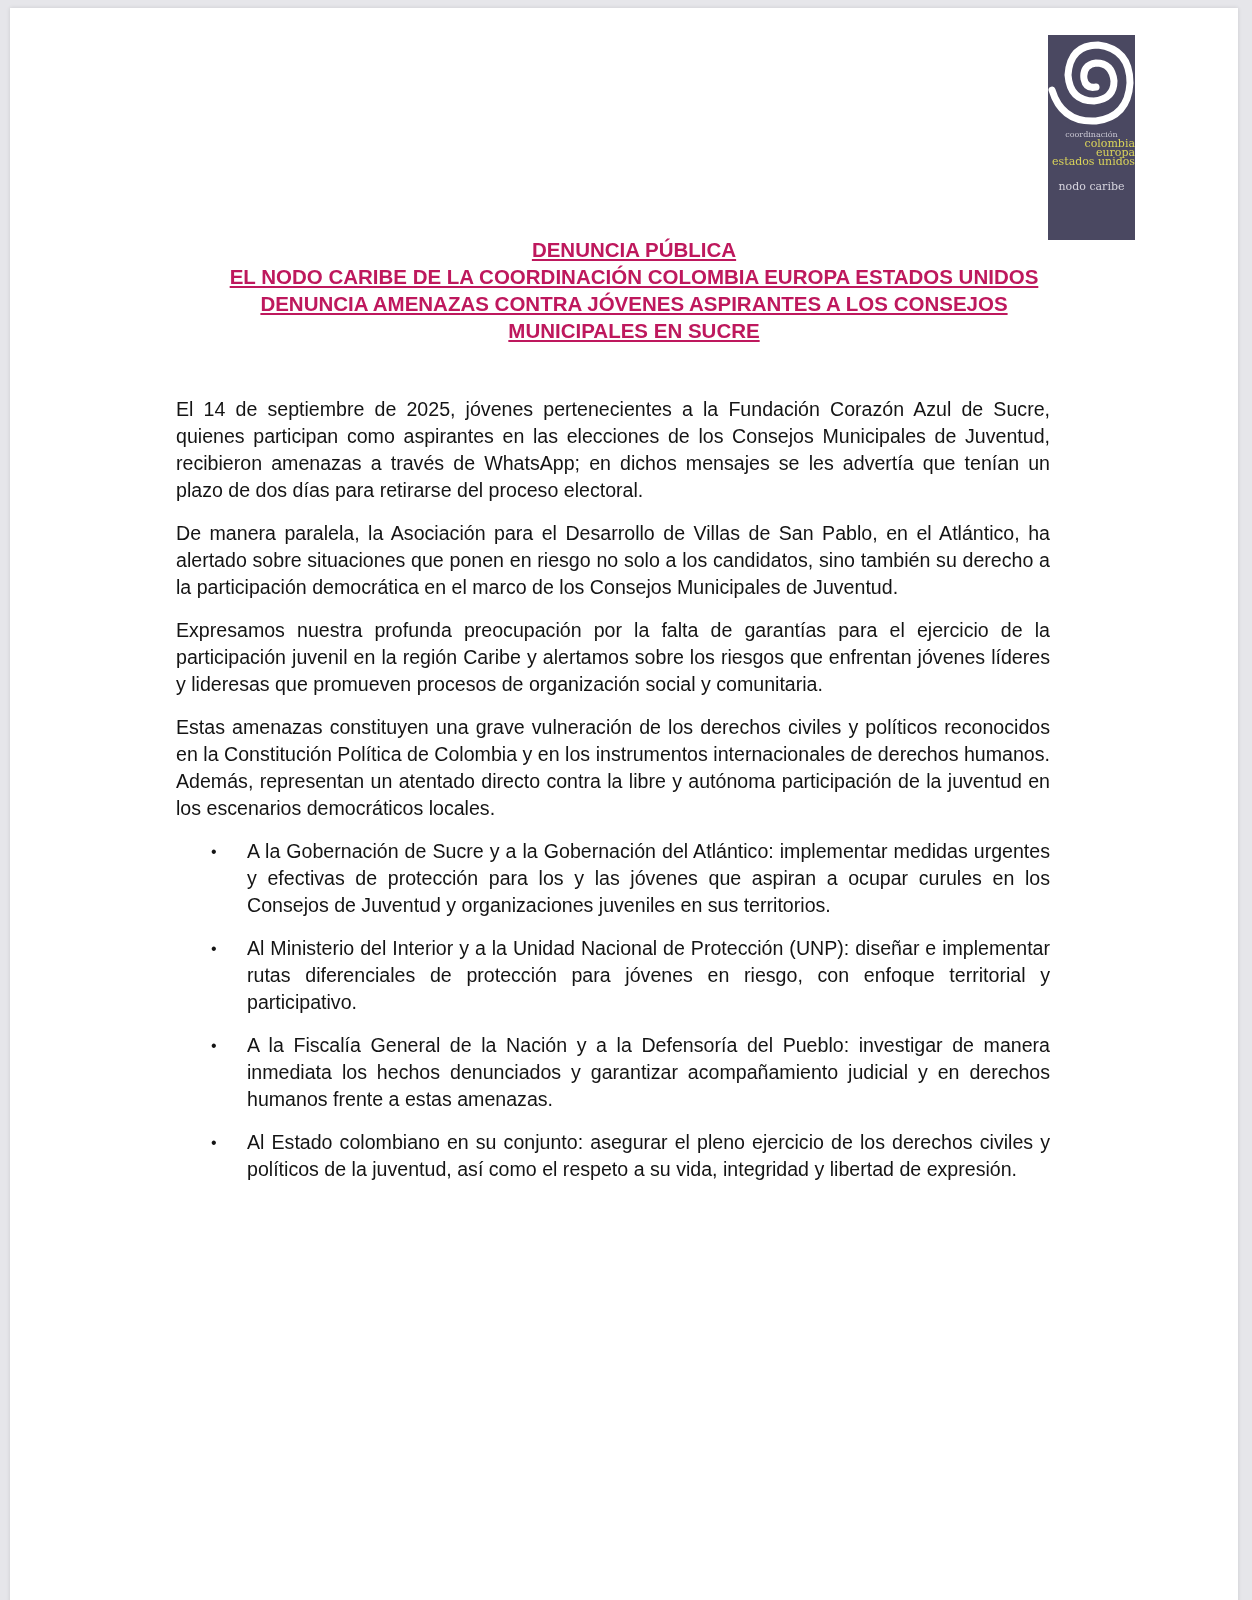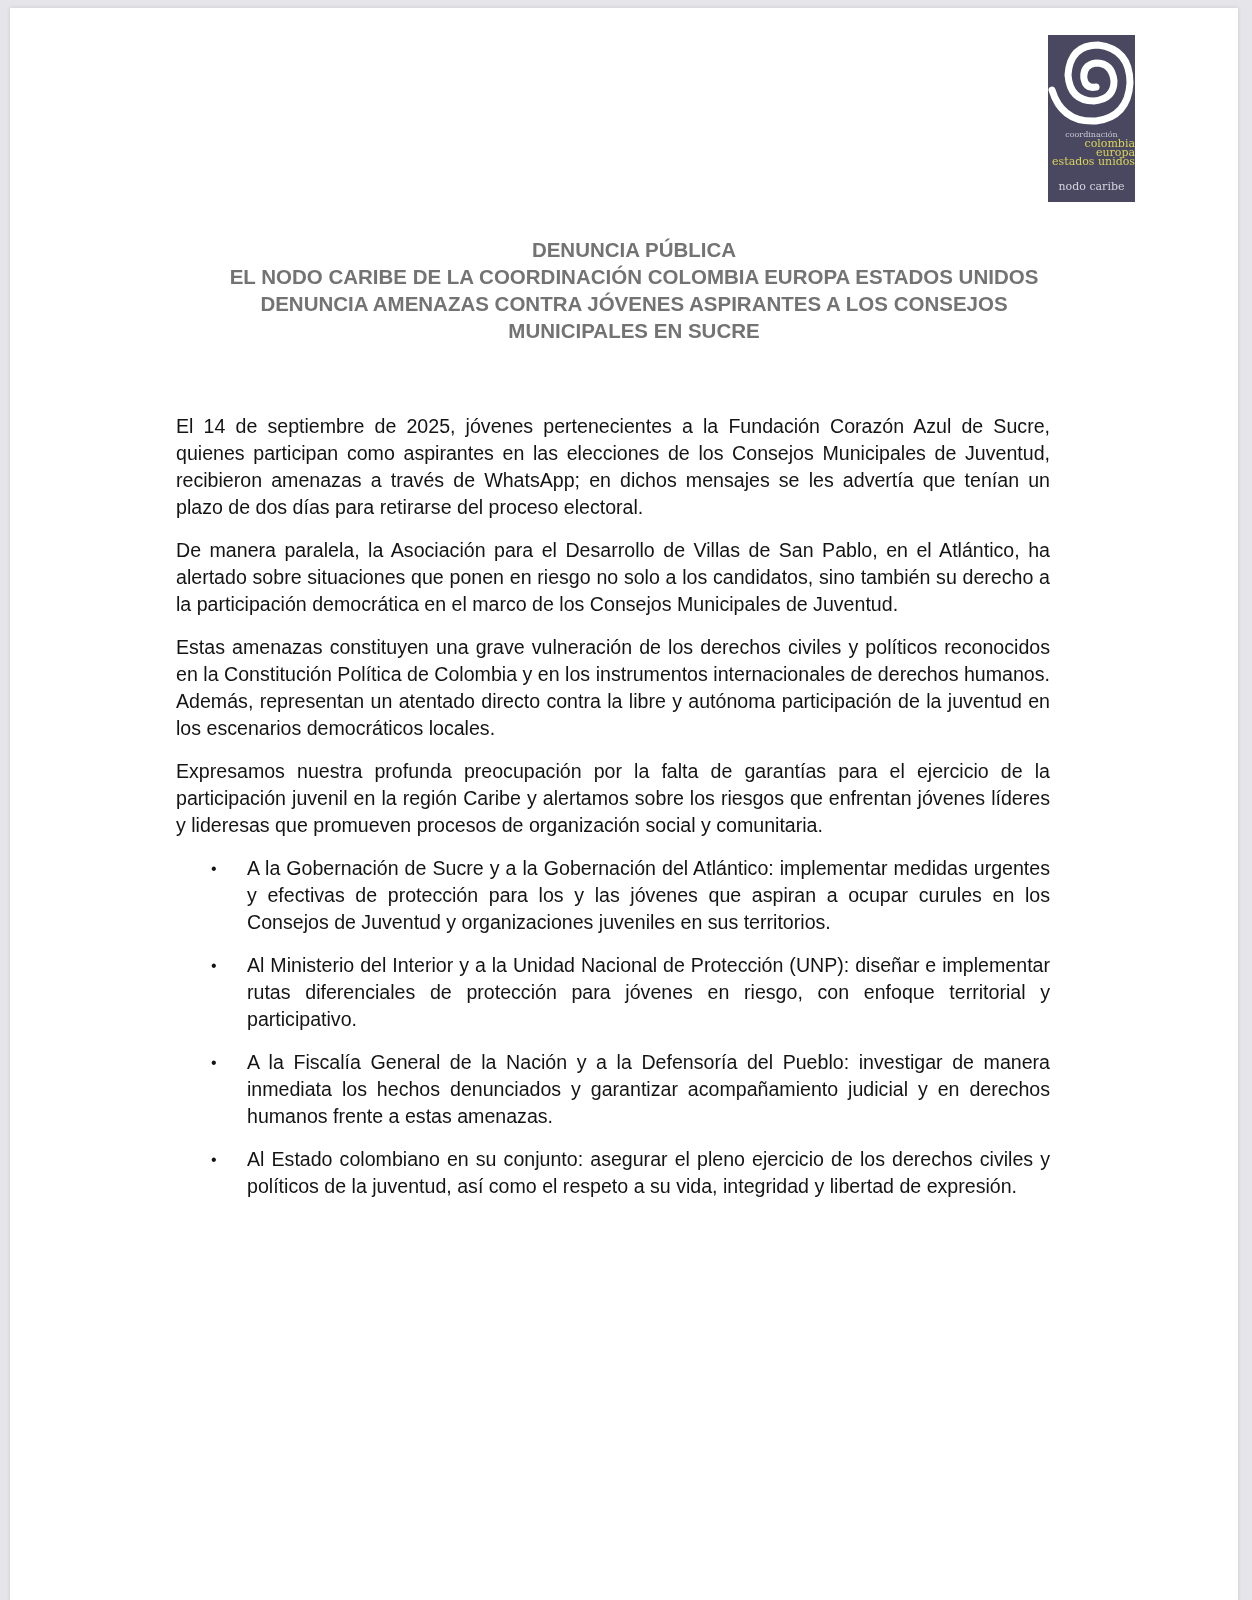--- a/index.html
+++ b/index.html
@@ -14,48 +14,49 @@
     .page {
       position: absolute;
       left: 10px; top: 8px;
       width: 1228px; height: 1600px;
       background: #ffffff;
       box-shadow: 0 0 4px rgba(0,0,0,0.12);
     }
     .logo {
       position: absolute;
       left: 1038px; top: 27px;
-      width: 87px; height: 167px;
+      width: 87px; height: 205px;
       background: #4a4861;
     }
     .logo svg { position: absolute; left: 0; top: 0; }
     .logo-text {
       position: absolute; left: 0; right: 0; top: 95px;
       text-align: center;
       font-family: "DejaVu Serif", serif;
       line-height: 9px;
     }
     .logo-text .l-small { font-size: 8px; color: #c9c7d3; display: block; }
     .logo-text .l-yellow { font-size: 11px; color: #d9d35a; display: block; text-align: right; }
     .logo-text .l-nodo { font-size: 11px; color: #d6d4de; display: block; margin-top: 16px; }
 
     .title {
       position: absolute;
       left: 160px; width: 928px; top: 228px;
       text-align: center;
       font-weight: bold;
       font-size: 20.5px;
       line-height: 27px;
-      color: #737373;
+      color: #be185d;
+      text-decoration: underline;
     }
     .title div { white-space: nowrap; }
 
     .body {
       position: absolute;
-      left: 166px; top: 405px; width: 874px;
+      left: 166px; top: 388px; width: 874px;
       font-size: 19.6px;
       line-height: 27px;
       text-align: justify;
     }
     .body p { margin: 0 0 16px 0; }
     .heading { font-weight: bold; margin: 0 0 16px 0; }
     .list { margin: 0 0 16px 0; padding: 0; list-style: none; }
     .list li {
       position: relative;
       padding-left: 71px;
@@ -88,22 +89,22 @@
   <div class="title">
     <div>DENUNCIA PÚBLICA</div>
     <div>EL NODO CARIBE DE LA COORDINACIÓN COLOMBIA EUROPA ESTADOS UNIDOS</div>
     <div>DENUNCIA AMENAZAS CONTRA JÓVENES ASPIRANTES A LOS CONSEJOS</div>
     <div>MUNICIPALES EN SUCRE</div>
   </div>
 
   <div class="body">
     <p>El 14 de septiembre de 2025, jóvenes pertenecientes a la Fundación Corazón Azul de Sucre, quienes participan como aspirantes en las elecciones de los Consejos Municipales de Juventud, recibieron amenazas a través de WhatsApp; en dichos mensajes se les advertía que tenían un plazo de dos días para retirarse del proceso electoral.</p>
     <p>De manera paralela, la Asociación para el Desarrollo de Villas de San Pablo, en el Atlántico, ha alertado sobre situaciones que ponen en riesgo no solo a los candidatos, sino también su derecho a la participación democrática en el marco de los Consejos Municipales de Juventud.</p>
+    <p>Expresamos nuestra profunda preocupación por la falta de garantías para el ejercicio de la participación juvenil en la región Caribe y alertamos sobre los riesgos que enfrentan jóvenes líderes y lideresas que promueven procesos de organización social y comunitaria.</p>
     <p>Estas amenazas constituyen una grave vulneración de los derechos civiles y políticos reconocidos en la Constitución Política de Colombia y en los instrumentos internacionales de derechos humanos. Además, representan un atentado directo contra la libre y autónoma participación de la juventud en los escenarios democráticos locales.</p>
-    <p>Expresamos nuestra profunda preocupación por la falta de garantías para el ejercicio de la participación juvenil en la región Caribe y alertamos sobre los riesgos que enfrentan jóvenes líderes y lideresas que promueven procesos de organización social y comunitaria.</p>
 
 
     <ul class="list">
       <li>
         <span class="bullet">•</span>
         <span>A la Gobernación de Sucre y a la Gobernación del Atlántico: implementar medidas urgentes y efectivas de protección para los y las jóvenes que aspiran a ocupar curules en los Consejos de Juventud y organizaciones juveniles en sus territorios.</span>
       </li>
       <li>
         <span class="bullet">•</span>
         <span>Al Ministerio del Interior y a la Unidad Nacional de Protección (UNP): diseñar e implementar rutas diferenciales de protección para jóvenes en riesgo, con enfoque territorial y participativo.</span>

